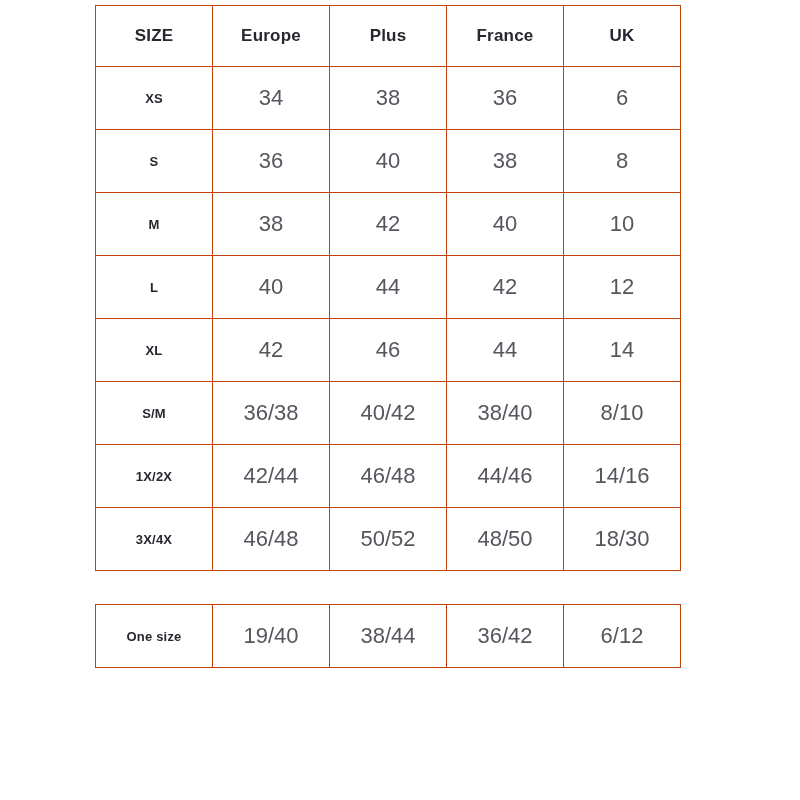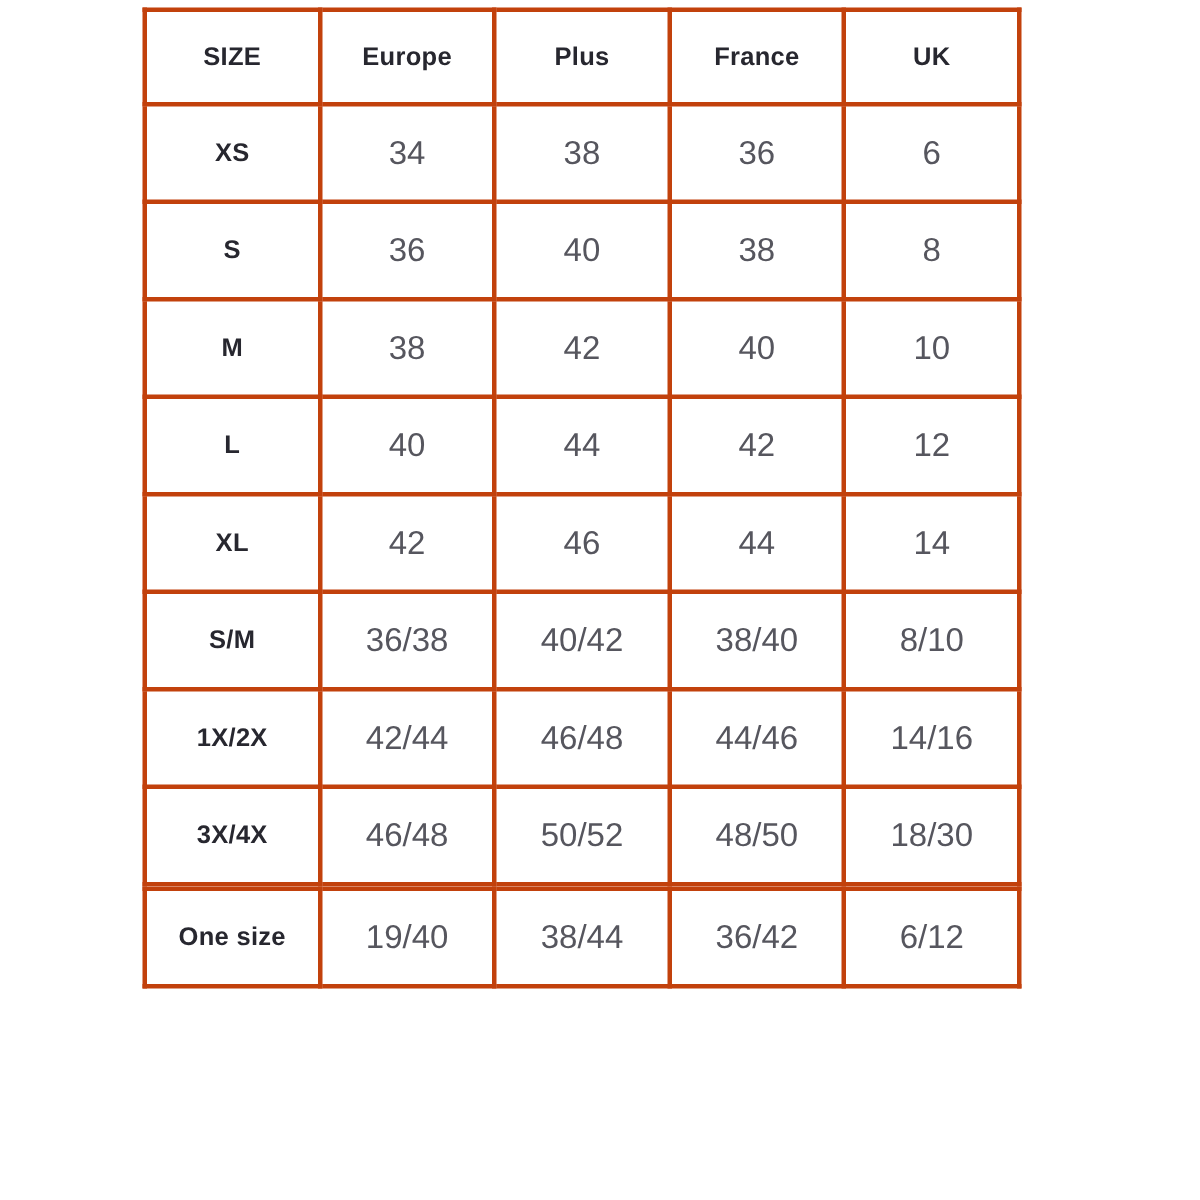--- a/index.html
+++ b/index.html
@@ -16,45 +16,46 @@
     top: 5px;
     width: 586px;
   }
   table {
     border-collapse: collapse;
     table-layout: fixed;
     width: 100%;
     background: #ffffff;
   }
   th, td {
-    border: 3px solid #c2410c;
+    border: 1px solid #c2410c;
     text-align: center;
     vertical-align: middle;
     padding: 0;
   }
   th {
     height: 60px;
     font-size: 17px;
     font-weight: 700;
     color: #27272f;
     letter-spacing: 0.2px;
   }
   td {
     height: 62px;
     font-size: 22px;
     font-weight: 400;
     color: #56565e;
   }
   td.label-cell {
-    font-size: 17px;
+    font-size: 13px;
     font-weight: 700;
     color: #27272f;
     letter-spacing: 0.2px;
   }
   .extra-table {
+    margin-top: 33px;
   }
 </style>
 </head>
 <body>
 
 <div class="chart-wrap">
 
   <table>
     <thead>
       <tr>

